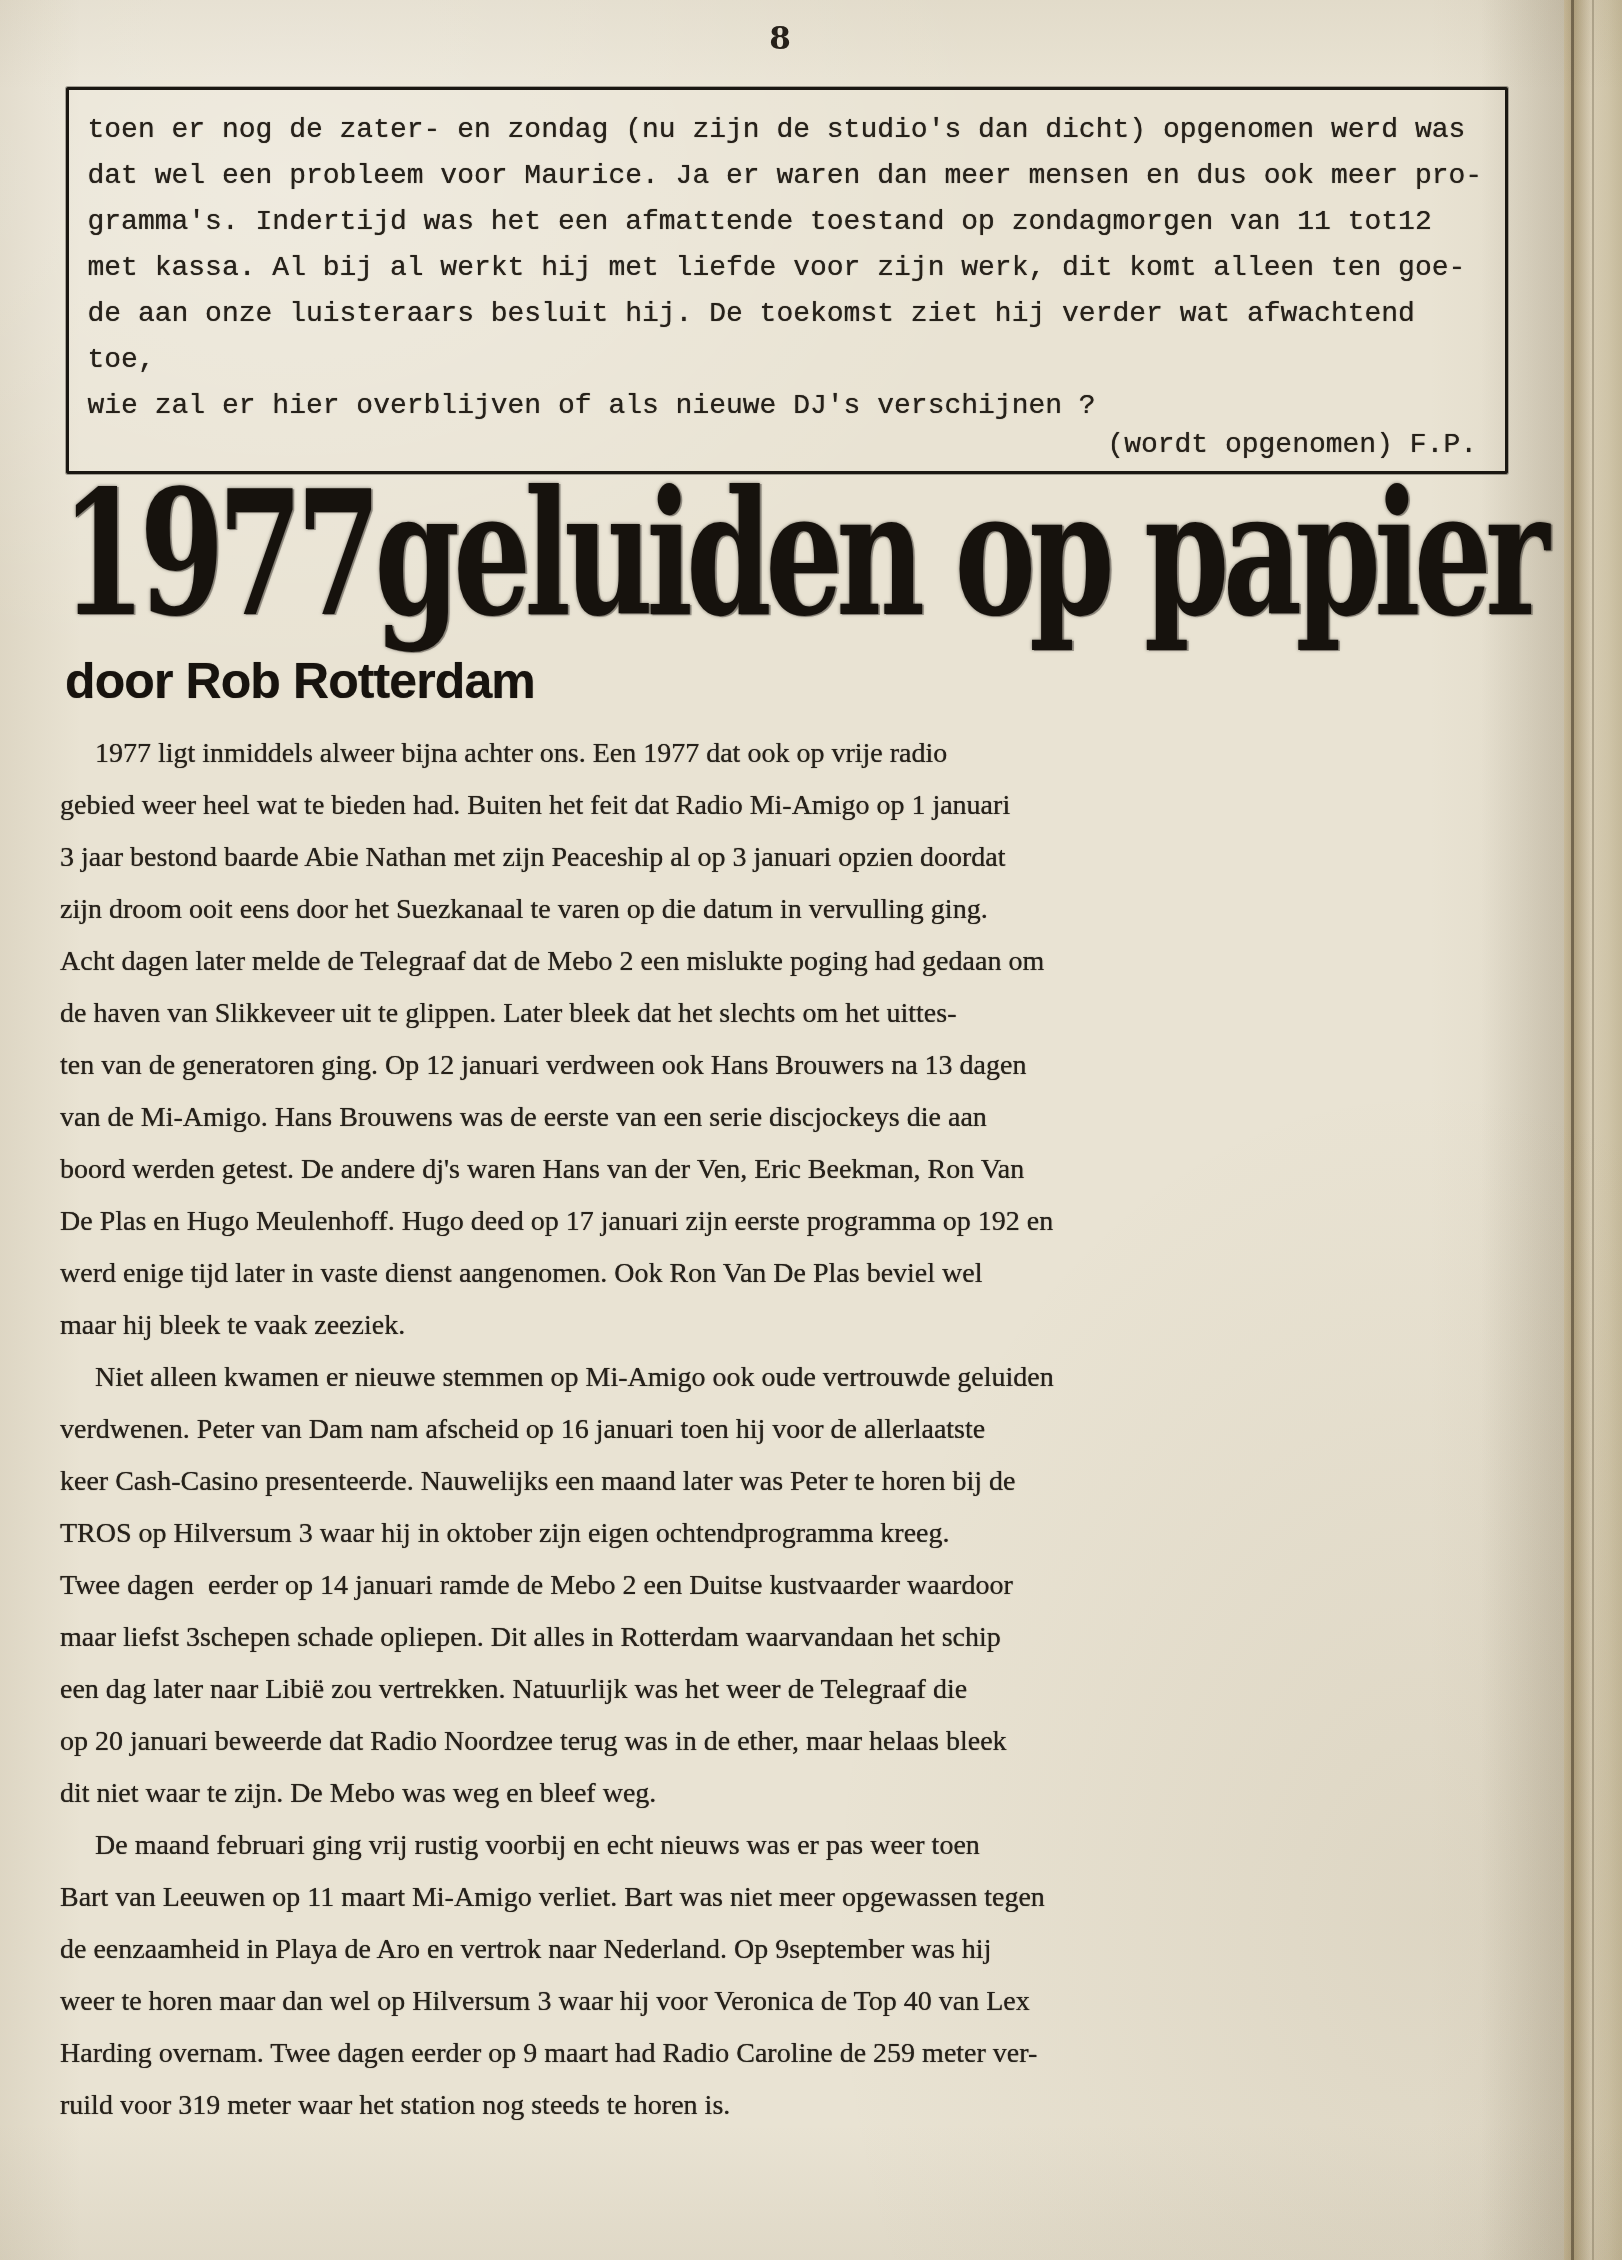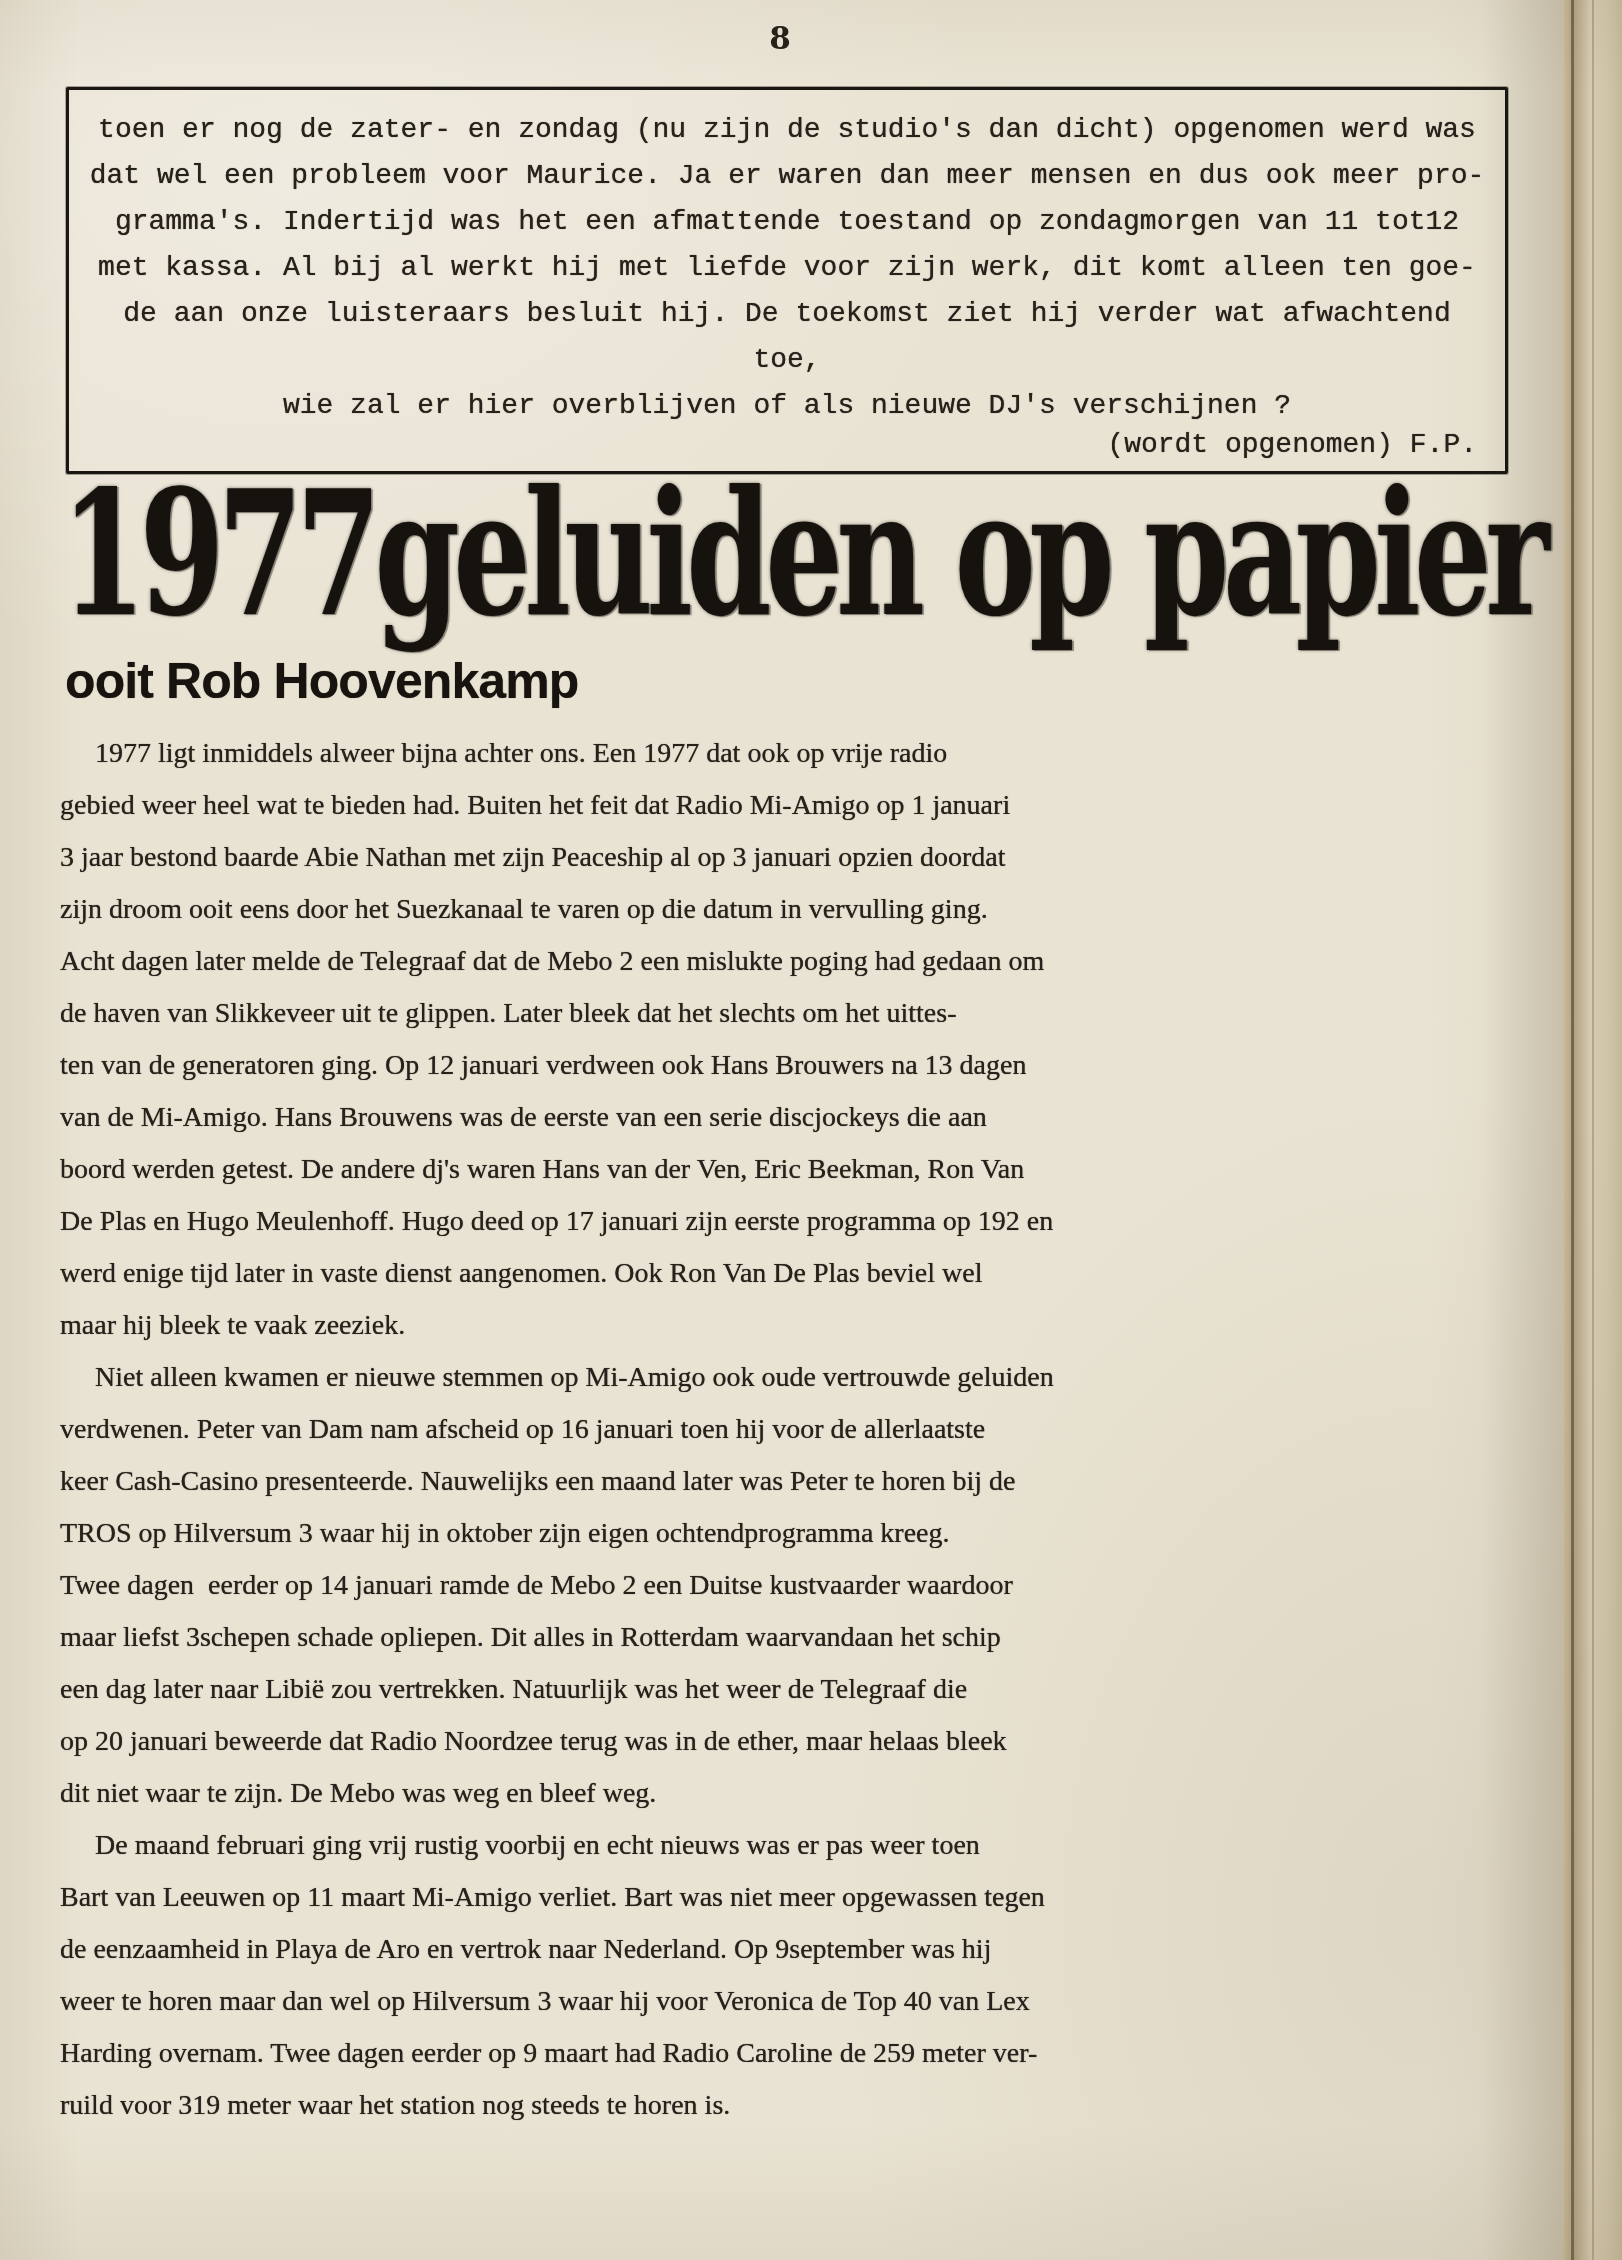--- a/index.html
+++ b/index.html
@@ -61,21 +61,20 @@
     box-shadow: 0 0 0 0.9px rgba(26,23,18,0.35);
     padding: 16.6px 18.5px 42px 18.5px;
     z-index: 4;
   }
   .box-text {
     white-space: pre-wrap;
     font-size: 28px;
     line-height: 46px;
     color: #26211a;
     text-shadow: 0 0 0.9px rgba(38,33,26,0.85);
-    text-align: center;
   }
   .box-continuation {
     position: absolute; right: 28px; bottom: 11px;
     font-size: 28px;
     color: #26211a;
     text-shadow: 0 0 0.9px rgba(38,33,26,0.85);
   }
 
   .headline {
     position: absolute; top: 466px; left: 61px;
@@ -136,21 +135,21 @@
 dat wel een probleem voor Maurice. Ja er waren dan meer mensen en dus ook meer pro-
 gramma's. Indertijd was het een afmattende toestand op zondagmorgen van 11 tot12
 met kassa. Al bij al werkt hij met liefde voor zijn werk, dit komt alleen ten goe-
 de aan onze luisteraars besluit hij. De toekomst ziet hij verder wat afwachtend toe,
 wie zal er hier overblijven of als nieuwe DJ's verschijnen ?</div>
   <div class="box-continuation">(wordt opgenomen) F.P.</div>
 </div>
 
 <h1 class="headline">1977geluiden op papier</h1>
 
-<h2 class="byline">ooit Rob Hoovenkamp</h2>
+<h2 class="byline">door Rob Rotterdam</h2>
 
 <div class="article-body">
   <p>     1977 ligt inmiddels alweer bijna achter ons. Een 1977 dat ook op vrije radio
 gebied weer heel wat te bieden had. Buiten het feit dat Radio Mi-Amigo op 1 januari
 3 jaar bestond baarde Abie Nathan met zijn Peaceship al op 3 januari opzien doordat
 zijn droom ooit eens door het Suezkanaal te varen op die datum in vervulling ging.
 Acht dagen later melde de Telegraaf dat de Mebo 2 een mislukte poging had gedaan om
 de haven van Slikkeveer uit te glippen. Later bleek dat het slechts om het uittes-
 ten van de generatoren ging. Op 12 januari verdween ook Hans Brouwers na 13 dagen
 van de Mi-Amigo. Hans Brouwens was de eerste van een serie discjockeys die aan

